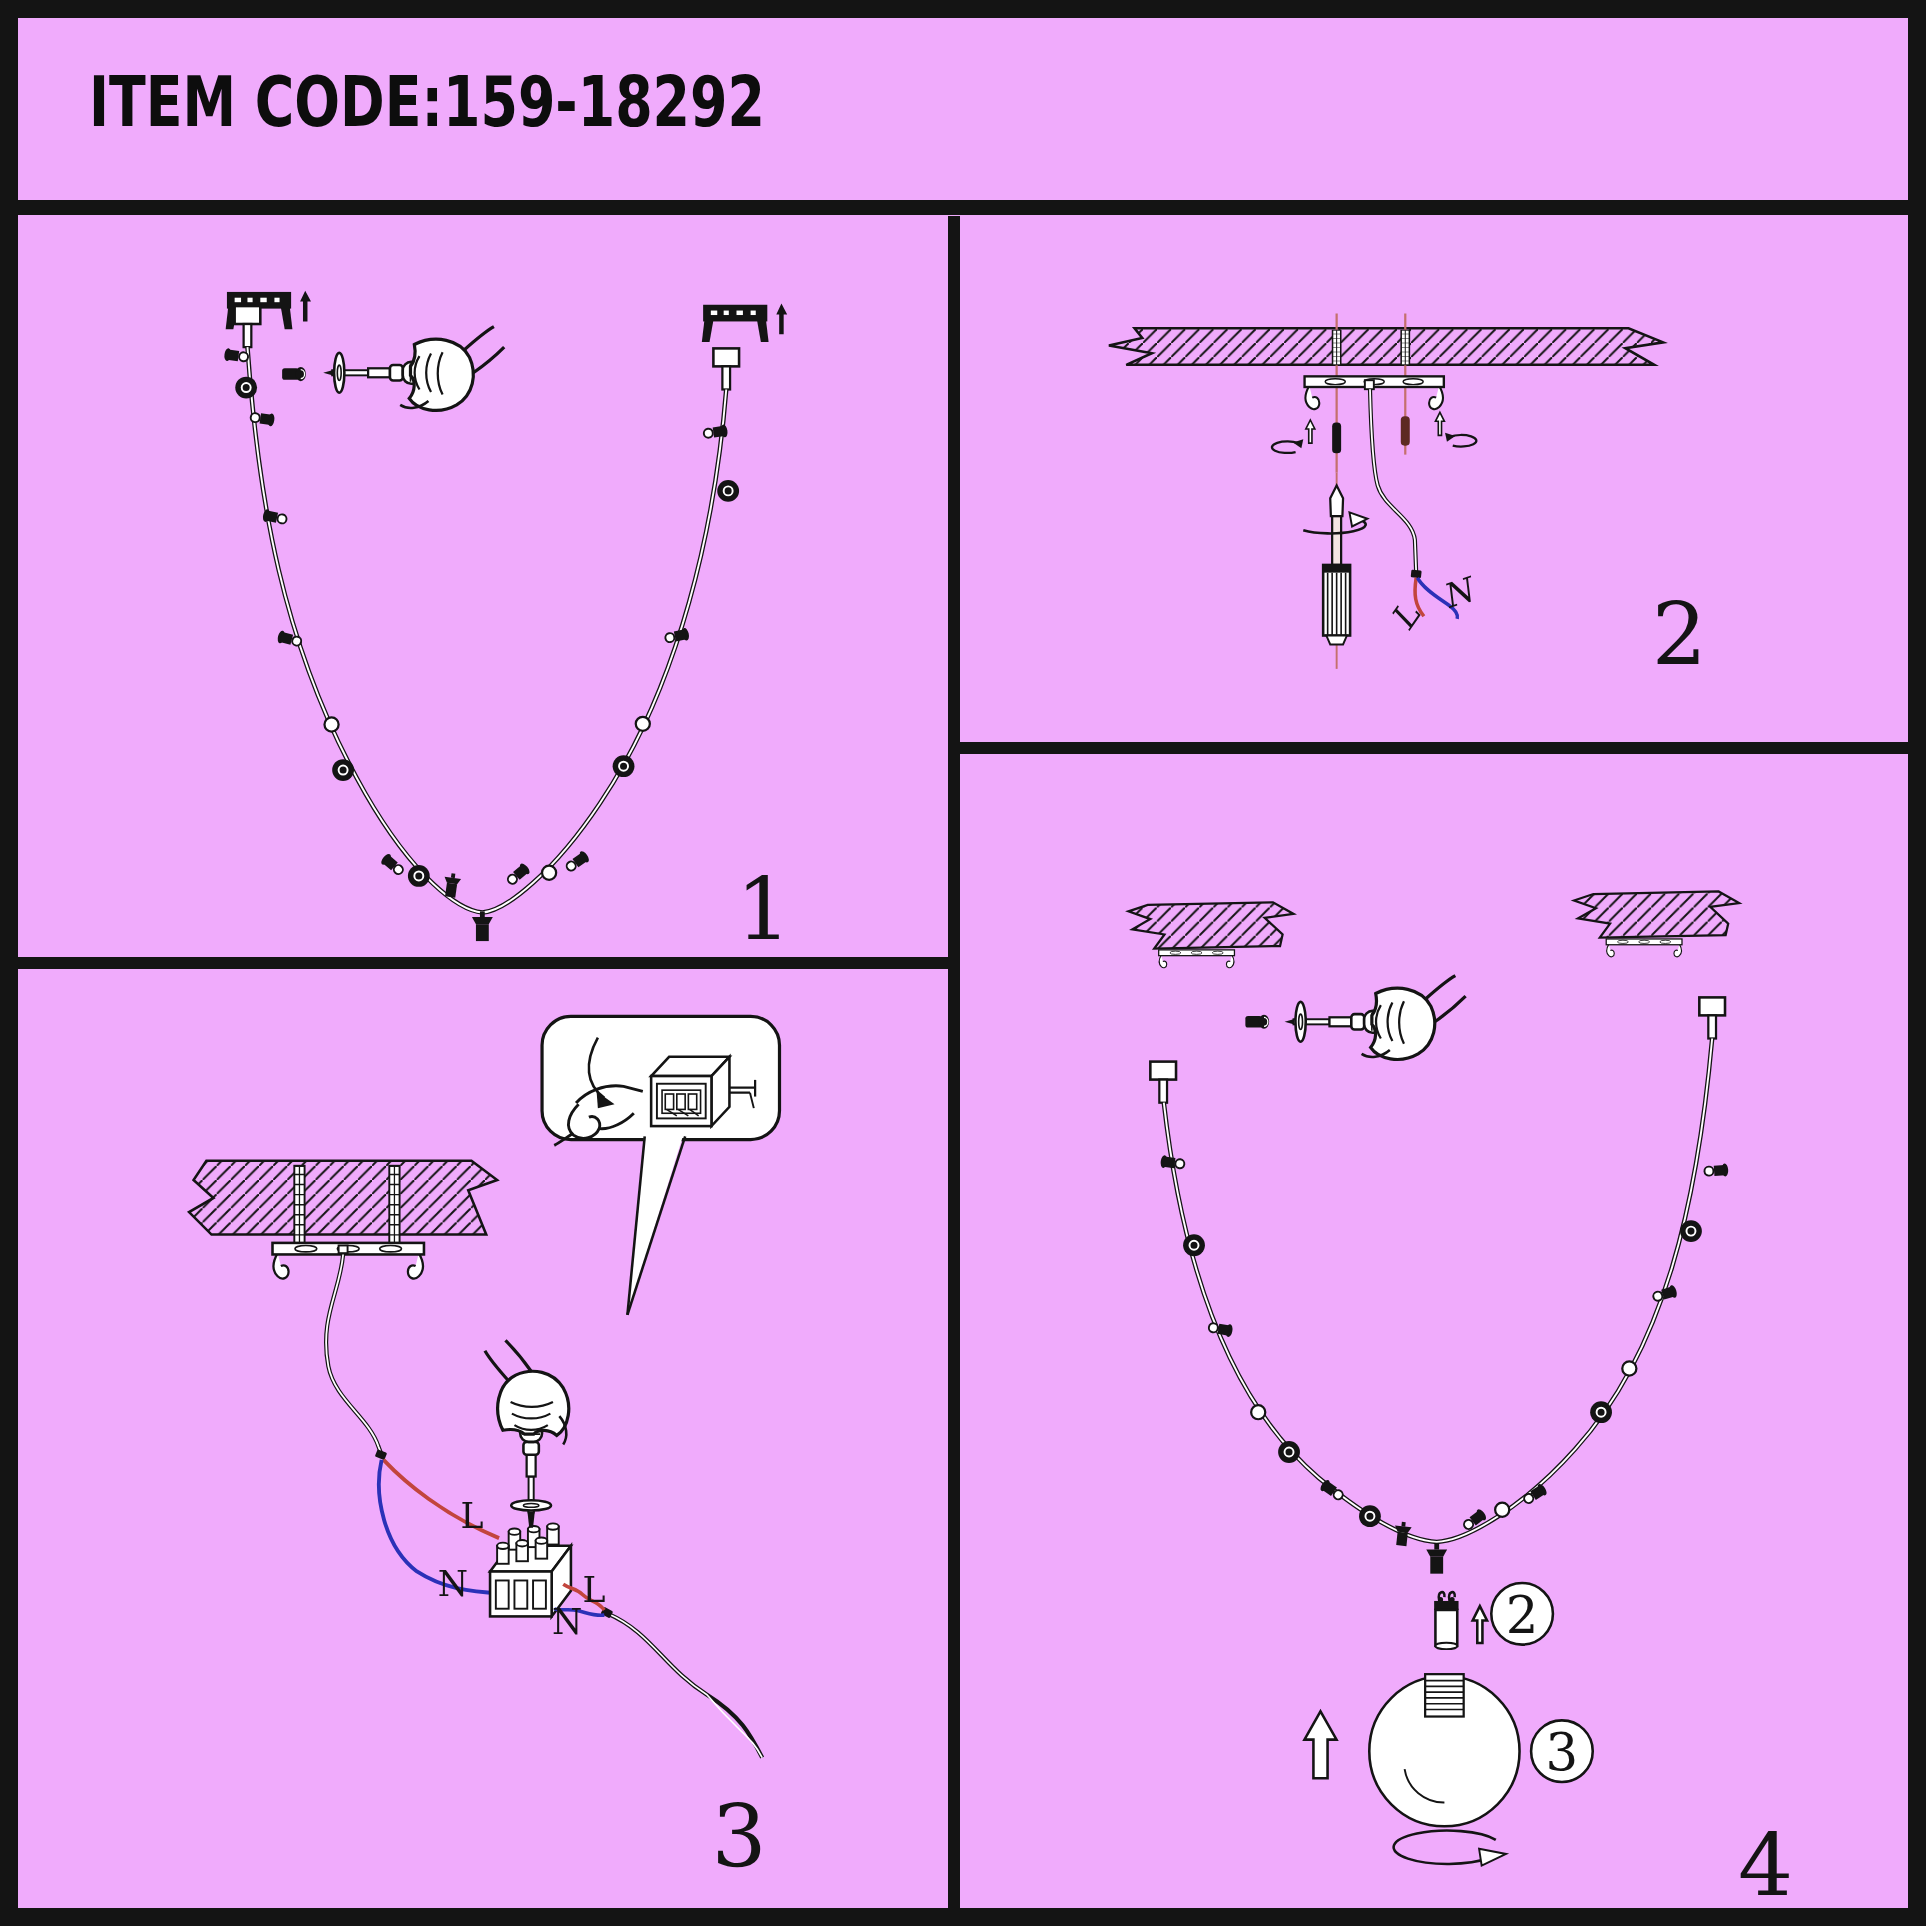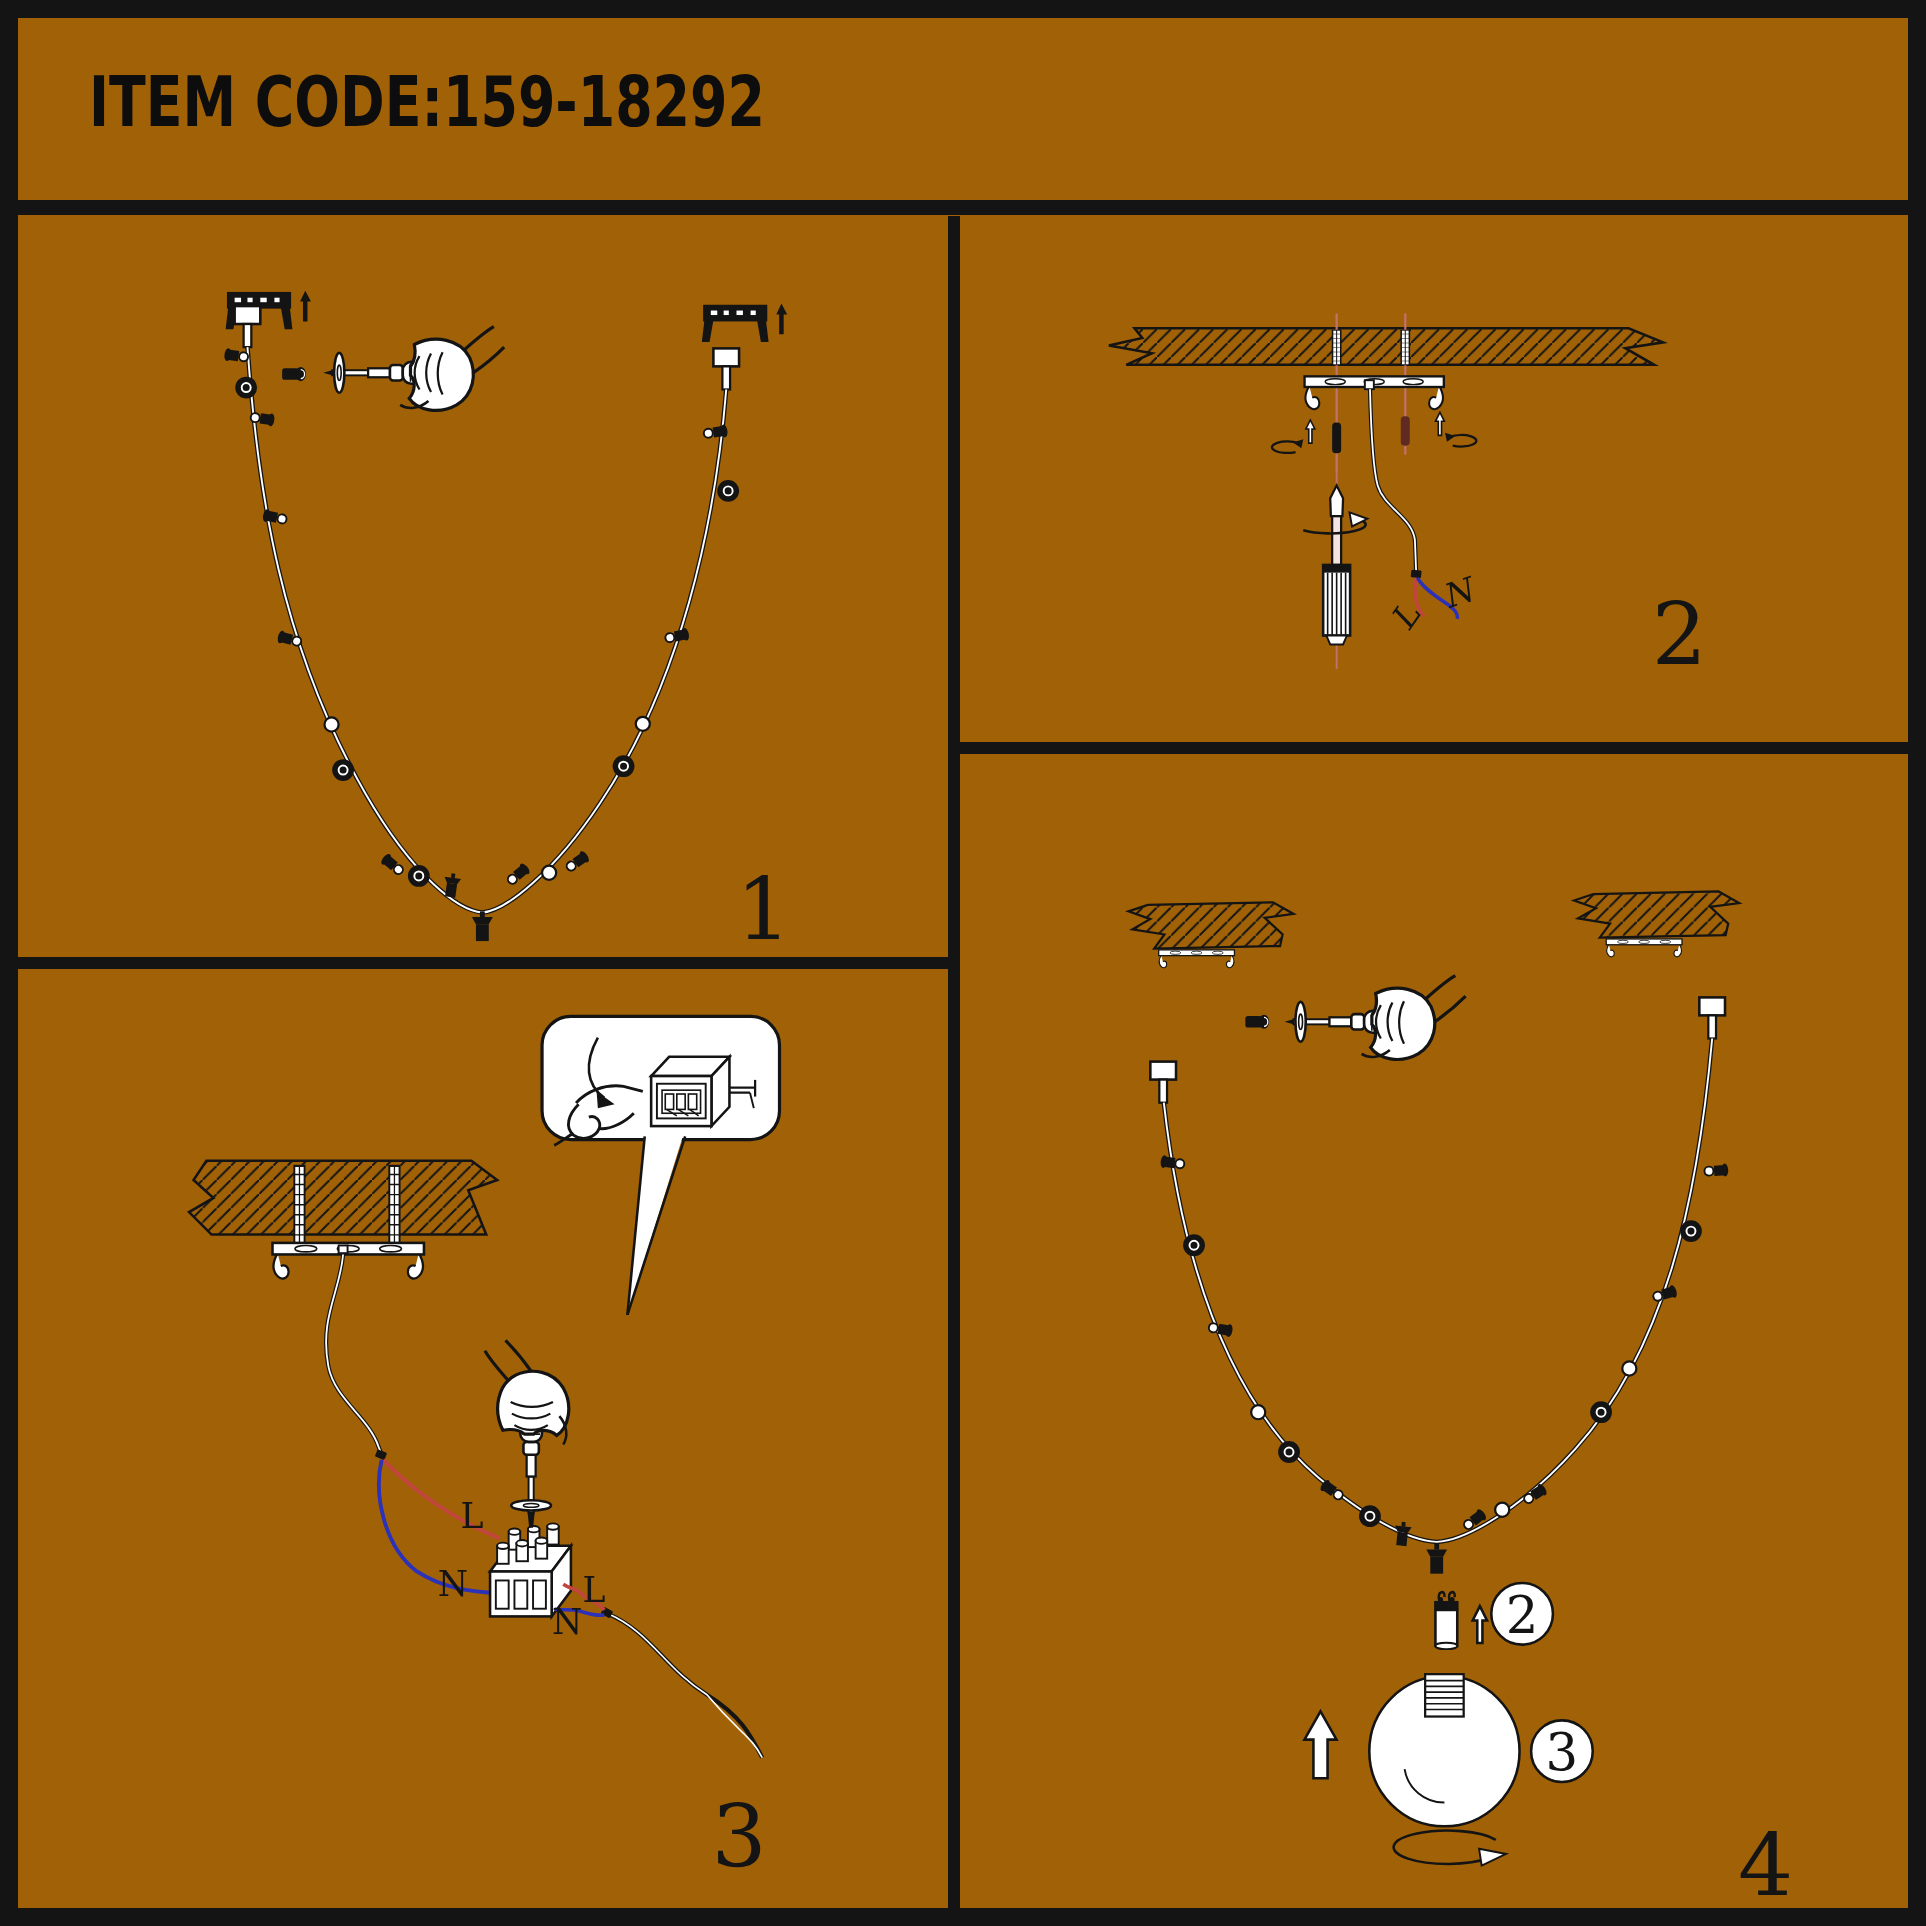--- a/index.html
+++ b/index.html
@@ -1,16 +1,16 @@
 <!DOCTYPE html>
 <html style="font-size:10.3px"><head>
 <meta charset="utf-8">
 <style>
   html,body{margin:0;padding:0;background:#e8e8e8;}
-  .sheet{position:relative;width:1926px;height:1926px;background:#a16207;
+  .sheet{position:relative;width:1926px;height:1926px;background:#f0abfc;
          font-family:"Liberation Sans",sans-serif;overflow:hidden;}
   .outer-border{position:absolute;left:0;top:0;width:1890px;height:1890px;
                 border:18px solid #141414;}
   .line{position:absolute;background:#141414;}
   .header-title{position:absolute;left:89px;top:62px;font-family:"DejaVu Sans",sans-serif;
                 font-weight:700;font-size:69px;color:#0d0d0d;letter-spacing:0px;
                 transform:scaleX(0.78);transform-origin:left center;white-space:nowrap;}
   svg{position:absolute;overflow:visible;}
   svg text{font-family:"DejaVu Serif","Liberation Serif",serif;fill:#141414;}
   .stepnum{font-size:135px;}

